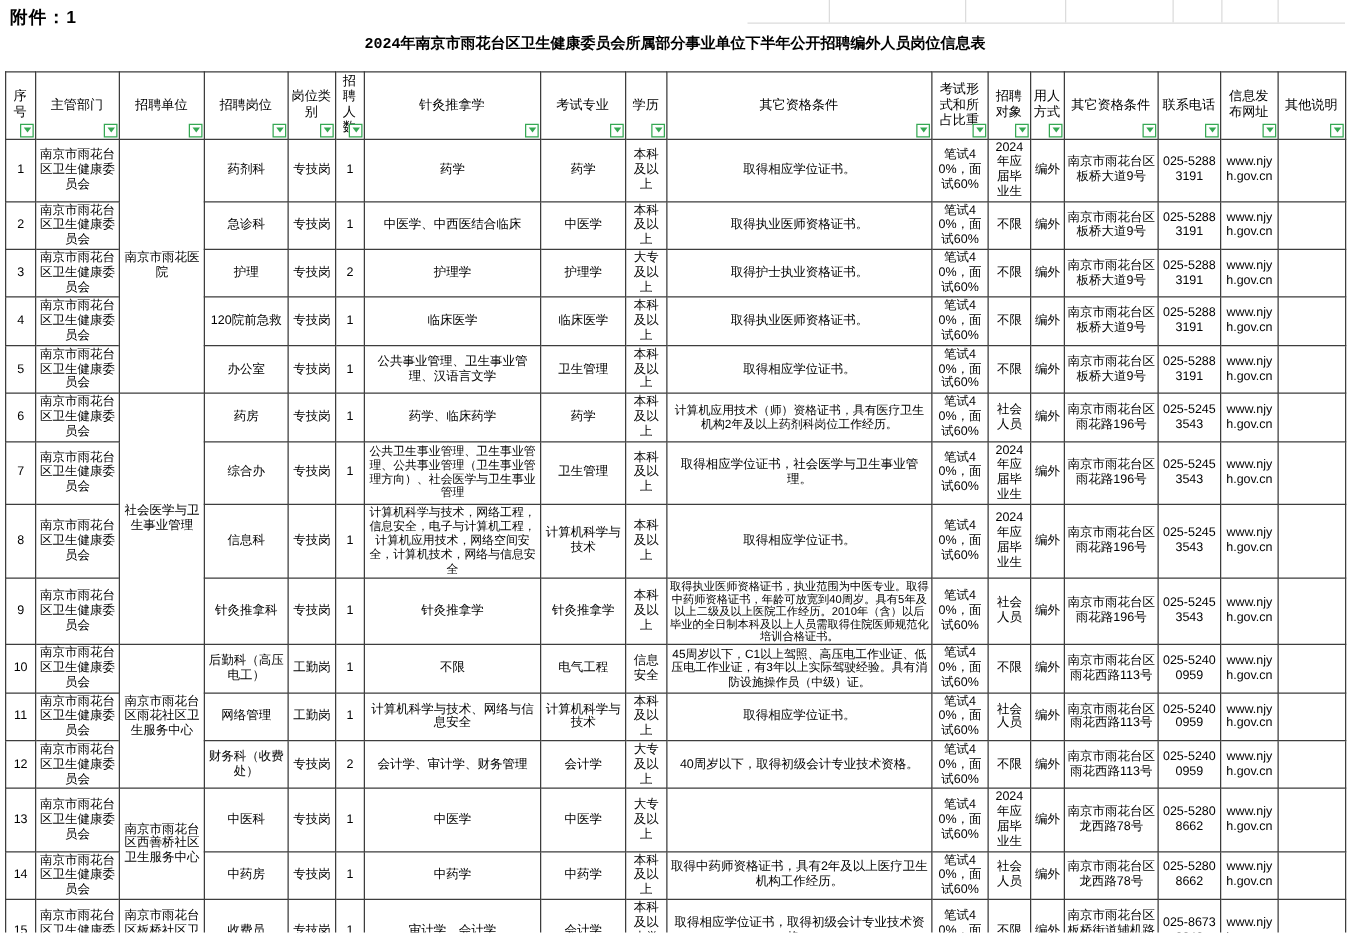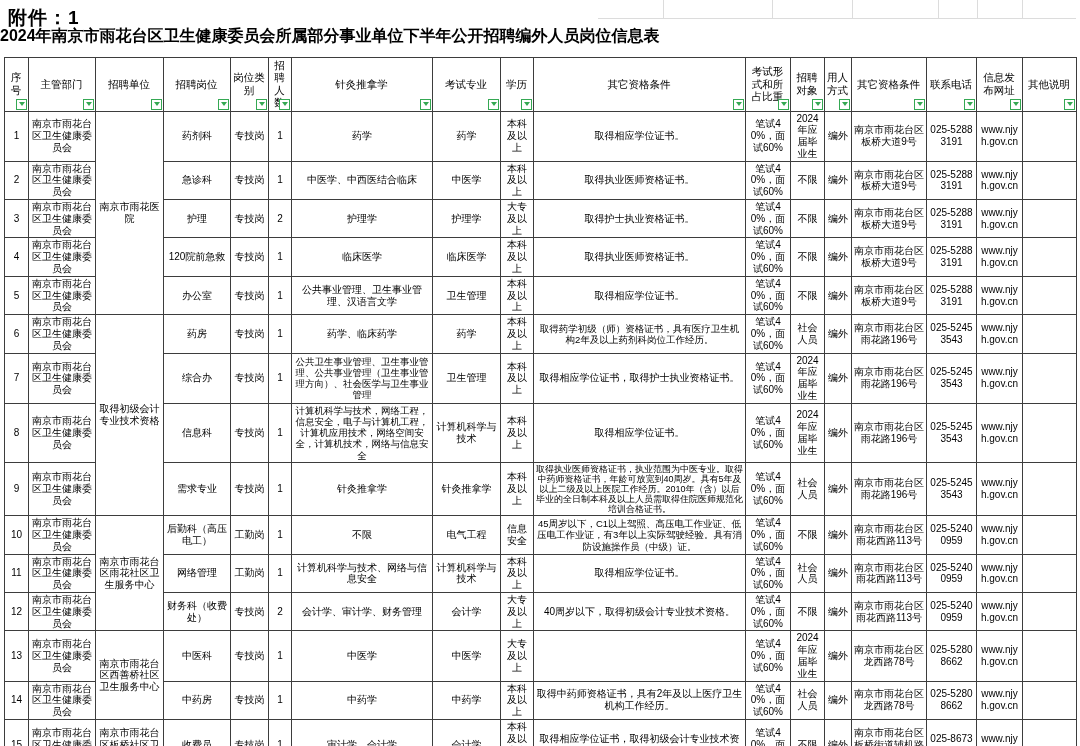--- a/index.html
+++ b/index.html
@@ -4,25 +4,25 @@
 <style>
   * { box-sizing: border-box; }
   html,body { margin:0; padding:0; }
   body {
     width:1080px; height:746px; background:#ffffff; position:relative;
     font-family:"Liberation Sans","DejaVu Sans",sans-serif; color:#000;
     overflow:hidden;
   }
   .attachment {
     position:absolute; top:5px; left:8px;
-    font-size:19px; font-weight:bold; letter-spacing:1px;
+    font-size:14px; font-weight:bold; letter-spacing:1px;
   }
   .page-title {
     position:absolute; top:26px; left:0; width:100%;
-    font-size:16px; font-weight:bold;
+    text-align:center; font-size:12px; font-weight:bold;font-family:Liberation Mono, monospace;
   }
   .gridv { position:absolute; top:0; height:18px; width:1px; background:#dcdcdc; }
   .gridh { position:absolute; top:18px; left:598px; width:478px; height:1px; background:#dcdcdc; }
   table.job-table {
     position:absolute; top:57px; left:4px; width:1072px;
     border-collapse:collapse; table-layout:fixed;
   }
   th, td {
     border:1px solid #3d3d3d;
     padding:1px 2px;
@@ -226,46 +226,46 @@
         <td>不限</td>
         <td>编外</td>
         <td>南京市雨花台区板桥大道9号</td>
         <td>025-52883191</td>
         <td>www.njyh.gov.cn</td>
         <td></td>
       </tr>
       <tr style="height: 33px;">
         <td>6</td>
         <td>南京市雨花台区卫生健康委员会</td>
-        <td rowspan="4">取得初级会计专业技术资格</td>
+        <td rowspan="4">社会医学与卫生事业管理</td>
         <td>药房</td>
         <td>专技岗</td>
         <td>1</td>
         <td>药学、临床药学</td>
         <td>药学</td>
         <td>本科及以上</td>
-        <td class="small">取得药学初级（师）资格证书，具有医疗卫生机构2年及以上药剂科岗位工作经历。</td>
+        <td class="small">计算机应用技术（师）资格证书，具有医疗卫生机构2年及以上药剂科岗位工作经历。</td>
         <td>笔试40%，面试60%</td>
         <td>社会人员</td>
         <td>编外</td>
         <td>南京市雨花台区雨花路196号</td>
         <td>025-52453543</td>
         <td>www.njyh.gov.cn</td>
         <td></td>
       </tr>
       <tr style="height: 41px;">
         <td>7</td>
         <td>南京市雨花台区卫生健康委员会</td>
         <td>综合办</td>
         <td>专技岗</td>
         <td>1</td>
         <td class="small">公共卫生事业管理、卫生事业管理、公共事业管理（卫生事业管理方向）、社会医学与卫生事业管理</td>
         <td>卫生管理</td>
         <td>本科及以上</td>
-        <td>取得相应学位证书，取得护士执业资格证书。</td>
+        <td>取得相应学位证书，社会医学与卫生事业管理。</td>
         <td>笔试40%，面试60%</td>
         <td>2024年应届毕业生</td>
         <td>编外</td>
         <td>南京市雨花台区雨花路196号</td>
         <td>025-52453543</td>
         <td>www.njyh.gov.cn</td>
         <td></td>
       </tr>
       <tr style="height: 55px;">
         <td>8</td>
@@ -281,21 +281,21 @@
         <td>2024年应届毕业生</td>
         <td>编外</td>
         <td>南京市雨花台区雨花路196号</td>
         <td>025-52453543</td>
         <td>www.njyh.gov.cn</td>
         <td></td>
       </tr>
       <tr style="height: 50px;">
         <td>9</td>
         <td>南京市雨花台区卫生健康委员会</td>
-        <td>需求专业</td>
+        <td>针灸推拿科</td>
         <td>专技岗</td>
         <td>1</td>
         <td>针灸推拿学</td>
         <td>针灸推拿学</td>
         <td>本科及以上</td>
         <td class="xsmall">取得执业医师资格证书，执业范围为中医专业。取得中药师资格证书，年龄可放宽到40周岁。具有5年及以上二级及以上医院工作经历。2010年（含）以后毕业的全日制本科及以上人员需取得住院医师规范化培训合格证书。</td>
         <td>笔试40%，面试60%</td>
         <td>社会人员</td>
         <td>编外</td>
         <td>南京市雨花台区雨花路196号</td>

